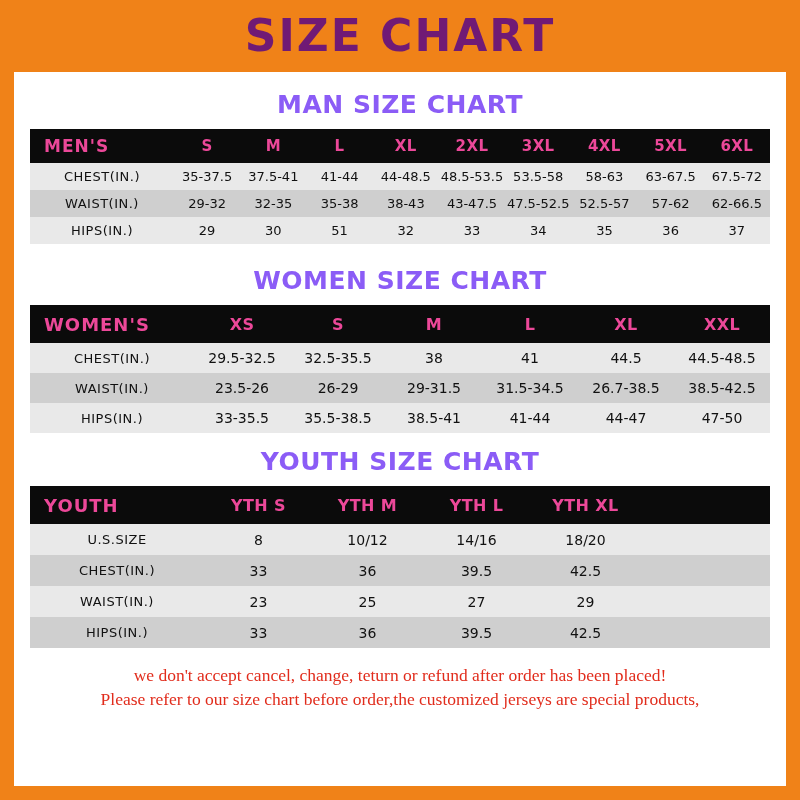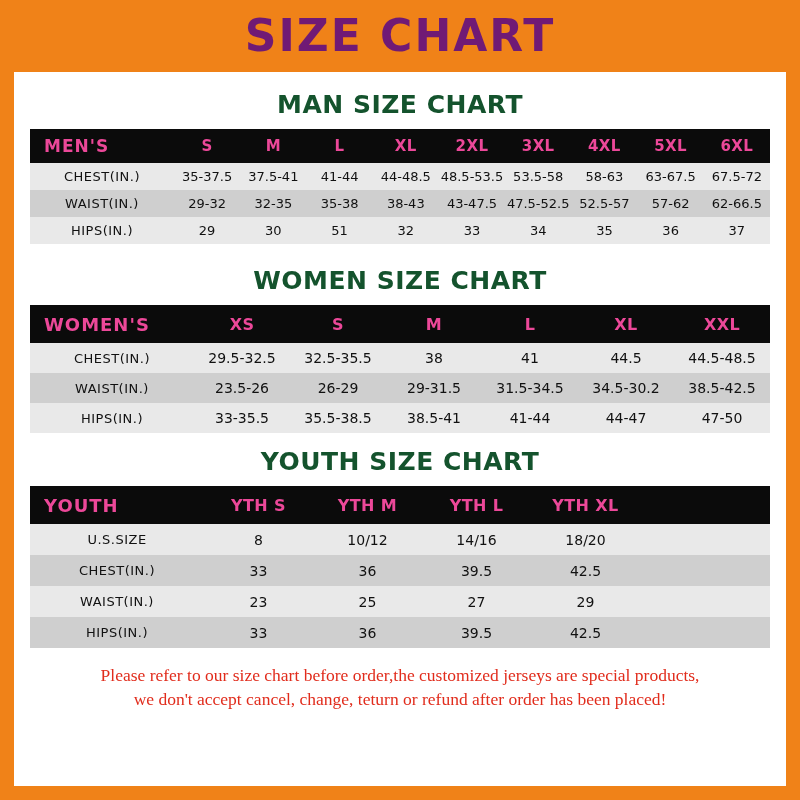--- a/index.html
+++ b/index.html
@@ -41,21 +41,21 @@
     line-height: 1;
   }
   .content {
     padding: 0 10px;
   }
   .section-title {
     text-align: center;
     font-family: "DejaVu Sans", sans-serif;
     font-weight: bold;
     font-size: 25px;
-    color: #14532d;
+    color: #8b5cf6;
     letter-spacing: 0.5px;
   }
   .t-man { margin-top: 18px; }
   .t-women { margin-top: 22px; }
   .t-youth { margin-top: 14px; }
 
   table.size-table {
     border-collapse: collapse;
     width: 740px;
     margin: 10px auto 0 auto;
@@ -201,21 +201,21 @@
           <td>41</td>
           <td>44.5</td>
           <td>44.5-48.5</td>
         </tr>
         <tr class="dark">
           <td class="rowlabel">WAIST(IN.)</td>
           <td>23.5-26</td>
           <td>26-29</td>
           <td>29-31.5</td>
           <td>31.5-34.5</td>
-          <td>34.5-30.2</td>
+          <td>26.7-38.5</td>
           <td>38.5-42.5</td>
         </tr>
         <tr class="light">
           <td class="rowlabel">HIPS(IN.)</td>
           <td>33-35.5</td>
           <td>35.5-38.5</td>
           <td>38.5-41</td>
           <td>41-44</td>
           <td>44-47</td>
           <td>47-50</td>
@@ -265,18 +265,18 @@
           <td>33</td>
           <td>36</td>
           <td>39.5</td>
           <td>42.5</td>
           <td></td>
         </tr>
       </tbody>
     </table>
 
     <div class="notice">
+      <div>we don't accept cancel, change, teturn or refund after order has been placed!</div>
       <div>Please refer to our size chart before order,the customized jerseys are special products,</div>
-      <div>we don't accept cancel, change, teturn or refund after order has been placed!</div>
     </div>
 
   </div>
 </div>
 
 </body></html>

